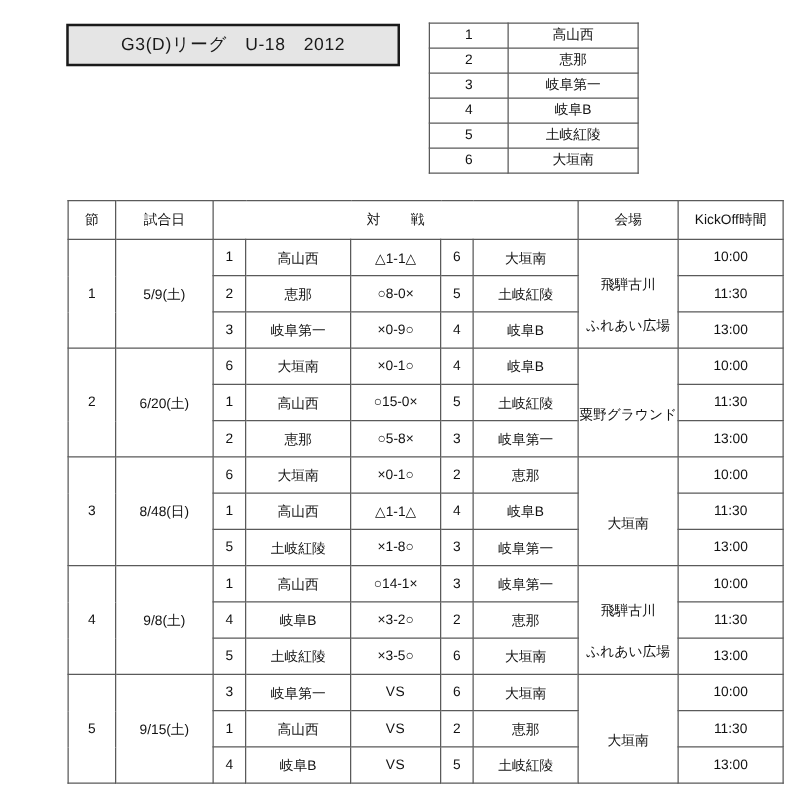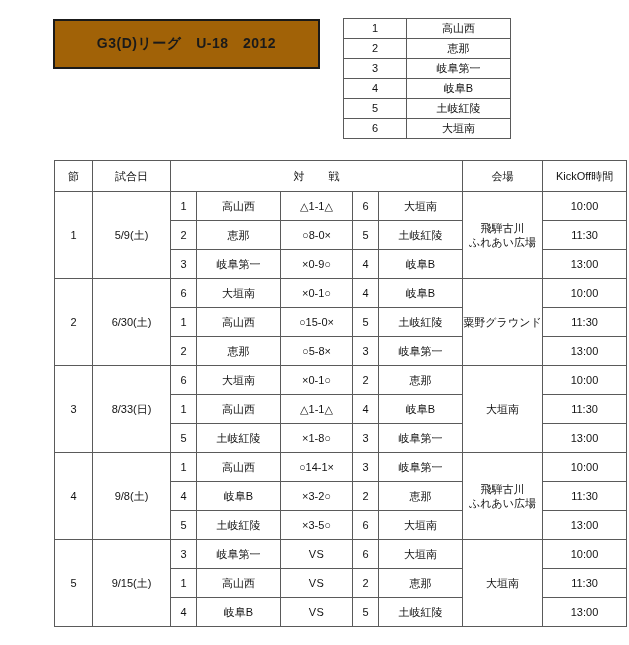--- a/index.html
+++ b/index.html
@@ -15,28 +15,27 @@
     color: #111111;
     overflow: hidden;
   }
 
   
   #title-box {
     position: absolute;
     left: 53px;
     top: 19px;
     width: 267px;
-    height: 50px;
+    height: 34px;
     border: 2px solid #1a1a1a;
     box-sizing: border-box;
     display: flex;
     align-items: center;
     justify-content: center;
-    background: #a16207;
-    font-weight: bold;
+    background: #e5e5e5;
   }
   #title-box .title-text {
     font-size: 14px;
     letter-spacing: 0.5px;
     color: #1a1a1a;
     white-space: pre;
   }
 
   
   #team-table {
@@ -93,21 +92,21 @@
   .col-away  { width: 84px; }
   .col-venue { width: 80px; }
   .col-kick  { width: 84px; }
 
   .hdr-match { letter-spacing: 0.6em; text-indent: 0.6em; }
 
   .sec-cell, .date-cell, .venue-cell {
     border-top: 1px solid #4a4a4a;
     border-bottom: 1px solid #4a4a4a;
   }
-  .venue-cell .venue-line { display: block; line-height: 14px; }
+  .venue-cell .venue-line { display: block; line-height: 14px; margin-top: 19px; }
 
   .score-cell { white-space: nowrap; letter-spacing: 0px; }
   .vs-cell { letter-spacing: 0.5px; }
 </style>
 </head>
 <body>
 
 <div id="title-box">
   <span class="title-text">G3(D)リーグ　U-18　2012</span>
 </div>
@@ -188,21 +187,21 @@
       <tr>
         <td>3</td>
         <td>岐阜第一</td>
         <td class="score-cell">×0-9○</td>
         <td>4</td>
         <td>岐阜B</td>
         <td>13:00</td>
       </tr>
       <tr>
         <td class="sec-cell" rowspan="3">2</td>
-        <td class="date-cell" rowspan="3">6/30(土)</td>
+        <td class="date-cell" rowspan="3">6/20(土)</td>
         <td>6</td>
         <td>大垣南</td>
         <td class="score-cell">×0-1○</td>
         <td>4</td>
         <td>岐阜B</td>
         <td class="venue-cell" rowspan="3">
           <span class="venue-line">粟野グラウンド</span>
         </td>
         <td>10:00</td>
       </tr>
@@ -217,21 +216,21 @@
       <tr>
         <td>2</td>
         <td>恵那</td>
         <td class="score-cell">○5-8×</td>
         <td>3</td>
         <td>岐阜第一</td>
         <td>13:00</td>
       </tr>
       <tr>
         <td class="sec-cell" rowspan="3">3</td>
-        <td class="date-cell" rowspan="3">8/33(日)</td>
+        <td class="date-cell" rowspan="3">8/48(日)</td>
         <td>6</td>
         <td>大垣南</td>
         <td class="score-cell">×0-1○</td>
         <td>2</td>
         <td>恵那</td>
         <td class="venue-cell" rowspan="3">
           <span class="venue-line">大垣南</span>
         </td>
         <td>10:00</td>
       </tr>

